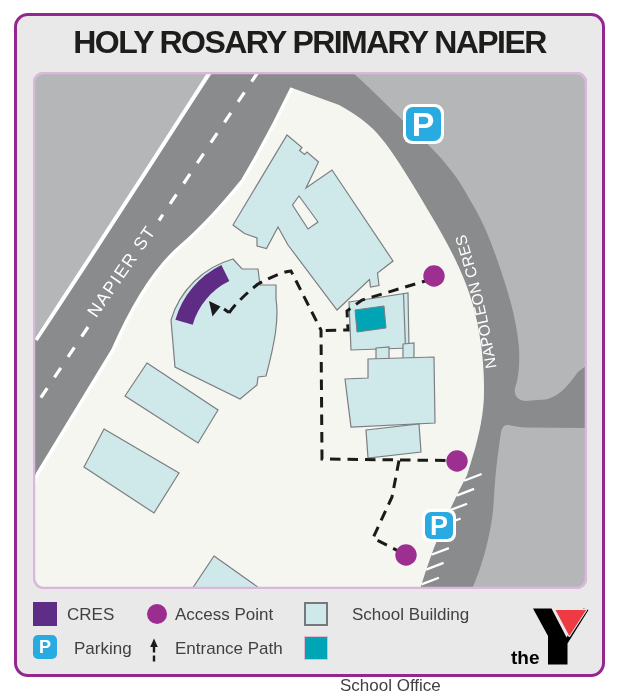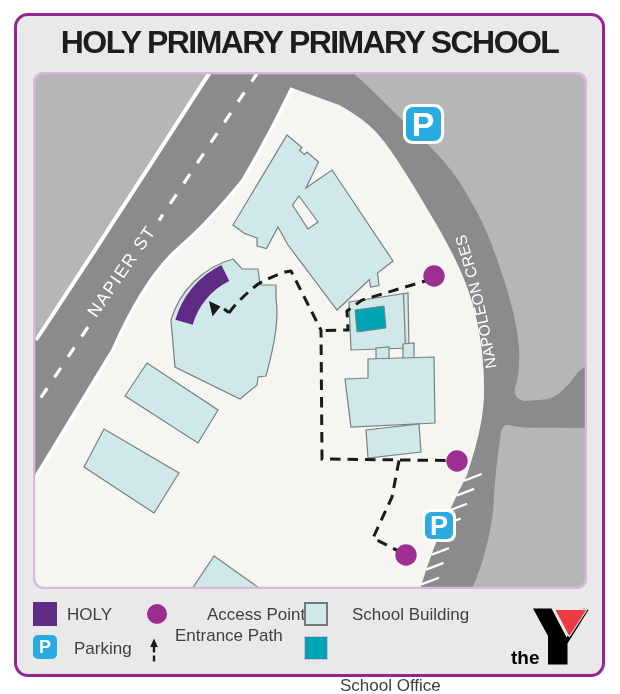--- a/index.html
+++ b/index.html
@@ -10,21 +10,21 @@
          font-size:32px;font-weight:bold;color:#1d1d1b;letter-spacing:-1.6px;}
   .mapwrap{position:absolute;left:33px;top:72px;width:554px;height:517px;}
   .legtext{position:absolute;font-size:17px;color:#414042;white-space:nowrap;}
   .ylogo{position:absolute;left:495px;top:595px;}
 </style>
 </head>
 <body>
 
 <div class="panel"></div>
 
-<div class="title">HOLY PRIMARY PRIMARY SCHOOL</div>
+<div class="title">HOLY ROSARY PRIMARY NAPIER</div>
 
 <div class="mapwrap">
 <svg width="554" height="517" viewBox="0 0 554 517">
   <defs>
     <clipPath id="mapclip">
           <rect x="0" y="0" width="554" height="517" rx="10" ry="10"></rect>
         </clipPath>
   </defs>
   <g clip-path="url(#mapclip)">
 
@@ -160,37 +160,37 @@
     <text fill="#ffffff" font-size="15.5" letter-spacing="0.3" font-family="Liberation Sans,sans-serif">
       <textPath href="#ncres" startOffset="23">NAPOLEON CRES</textPath>
     </text>
   </g>
 
   <rect x="1" y="1" width="552" height="515" rx="10" ry="10" fill="none" stroke="#dcb6dc" stroke-width="2.5"></rect>
 </svg>
 </div>
 
 <div style="position:absolute;left:33px;top:602px;width:24px;height:24px;background:#5e2d85;"></div>
-<div class="legtext" style="left:67px;top:605px;">HOLY</div>
+<div class="legtext" style="left:67px;top:605px;">CRES</div>
 
 <div style="position:absolute;left:147px;top:604px;width:20px;height:20px;border-radius:50%;background:#9b2d8f;"></div>
-<div class="legtext" style="left:175px;top:605px;margin-left:32px;">Access Point</div>
+<div class="legtext" style="left:175px;top:605px;">Access Point</div>
 
 <div style="position:absolute;left:304px;top:602px;width:24px;height:24px;box-sizing:border-box;background:#cfe9ea;border:2.5px solid #77787b;"></div>
 <div class="legtext" style="left:352px;top:605px;">School Building</div>
 
 <div style="position:absolute;left:33px;top:635px;width:24px;height:24px;border-radius:5px;background:#29abe2;color:#fff;font-weight:bold;font-size:18px;text-align:center;line-height:24px;">P</div>
 <div class="legtext" style="left:74px;top:639px;">Parking</div>
 
 <svg style="position:absolute;left:146px;top:634px;" width="16" height="28" viewBox="0 0 16 28">
   <polygon points="8,4.5 11.8,13 4.2,13" fill="#1a1a1a"></polygon>
   <line x1="8" y1="12" x2="8" y2="18.5" stroke="#1a1a1a" stroke-width="2.4"></line>
   <line x1="8" y1="21.5" x2="8" y2="27.5" stroke="#1a1a1a" stroke-width="2.4"></line>
 </svg>
-<div class="legtext" style="left:175px;top:626px;">Entrance Path</div>
+<div class="legtext" style="left:175px;top:639px;">Entrance Path</div>
 
 <div style="position:absolute;left:304px;top:636px;width:24px;height:24px;box-sizing:border-box;background:#00a5b5;border:1.5px solid #e5b3cf;"></div>
 <div class="legtext" style="left:340px;top:676px;">School Office</div>
 
 <svg class="ylogo" width="110" height="85" viewBox="0 0 110 85">
 
   <path fill="#000" d="M38,13.5 L56.5,13.5 L71.6,42.6 L88.5,13.5 L93.5,15 L72.5,48.5 L72.5,69.5 L53,69.5 L53,41 Z"></path>
 
   <path d="M60.5,15 L91.2,15 L74.3,41 Z" fill="#ee3a43" stroke="#e9e9ea" stroke-width="2" paint-order="stroke" stroke-linejoin="round"></path>
 

